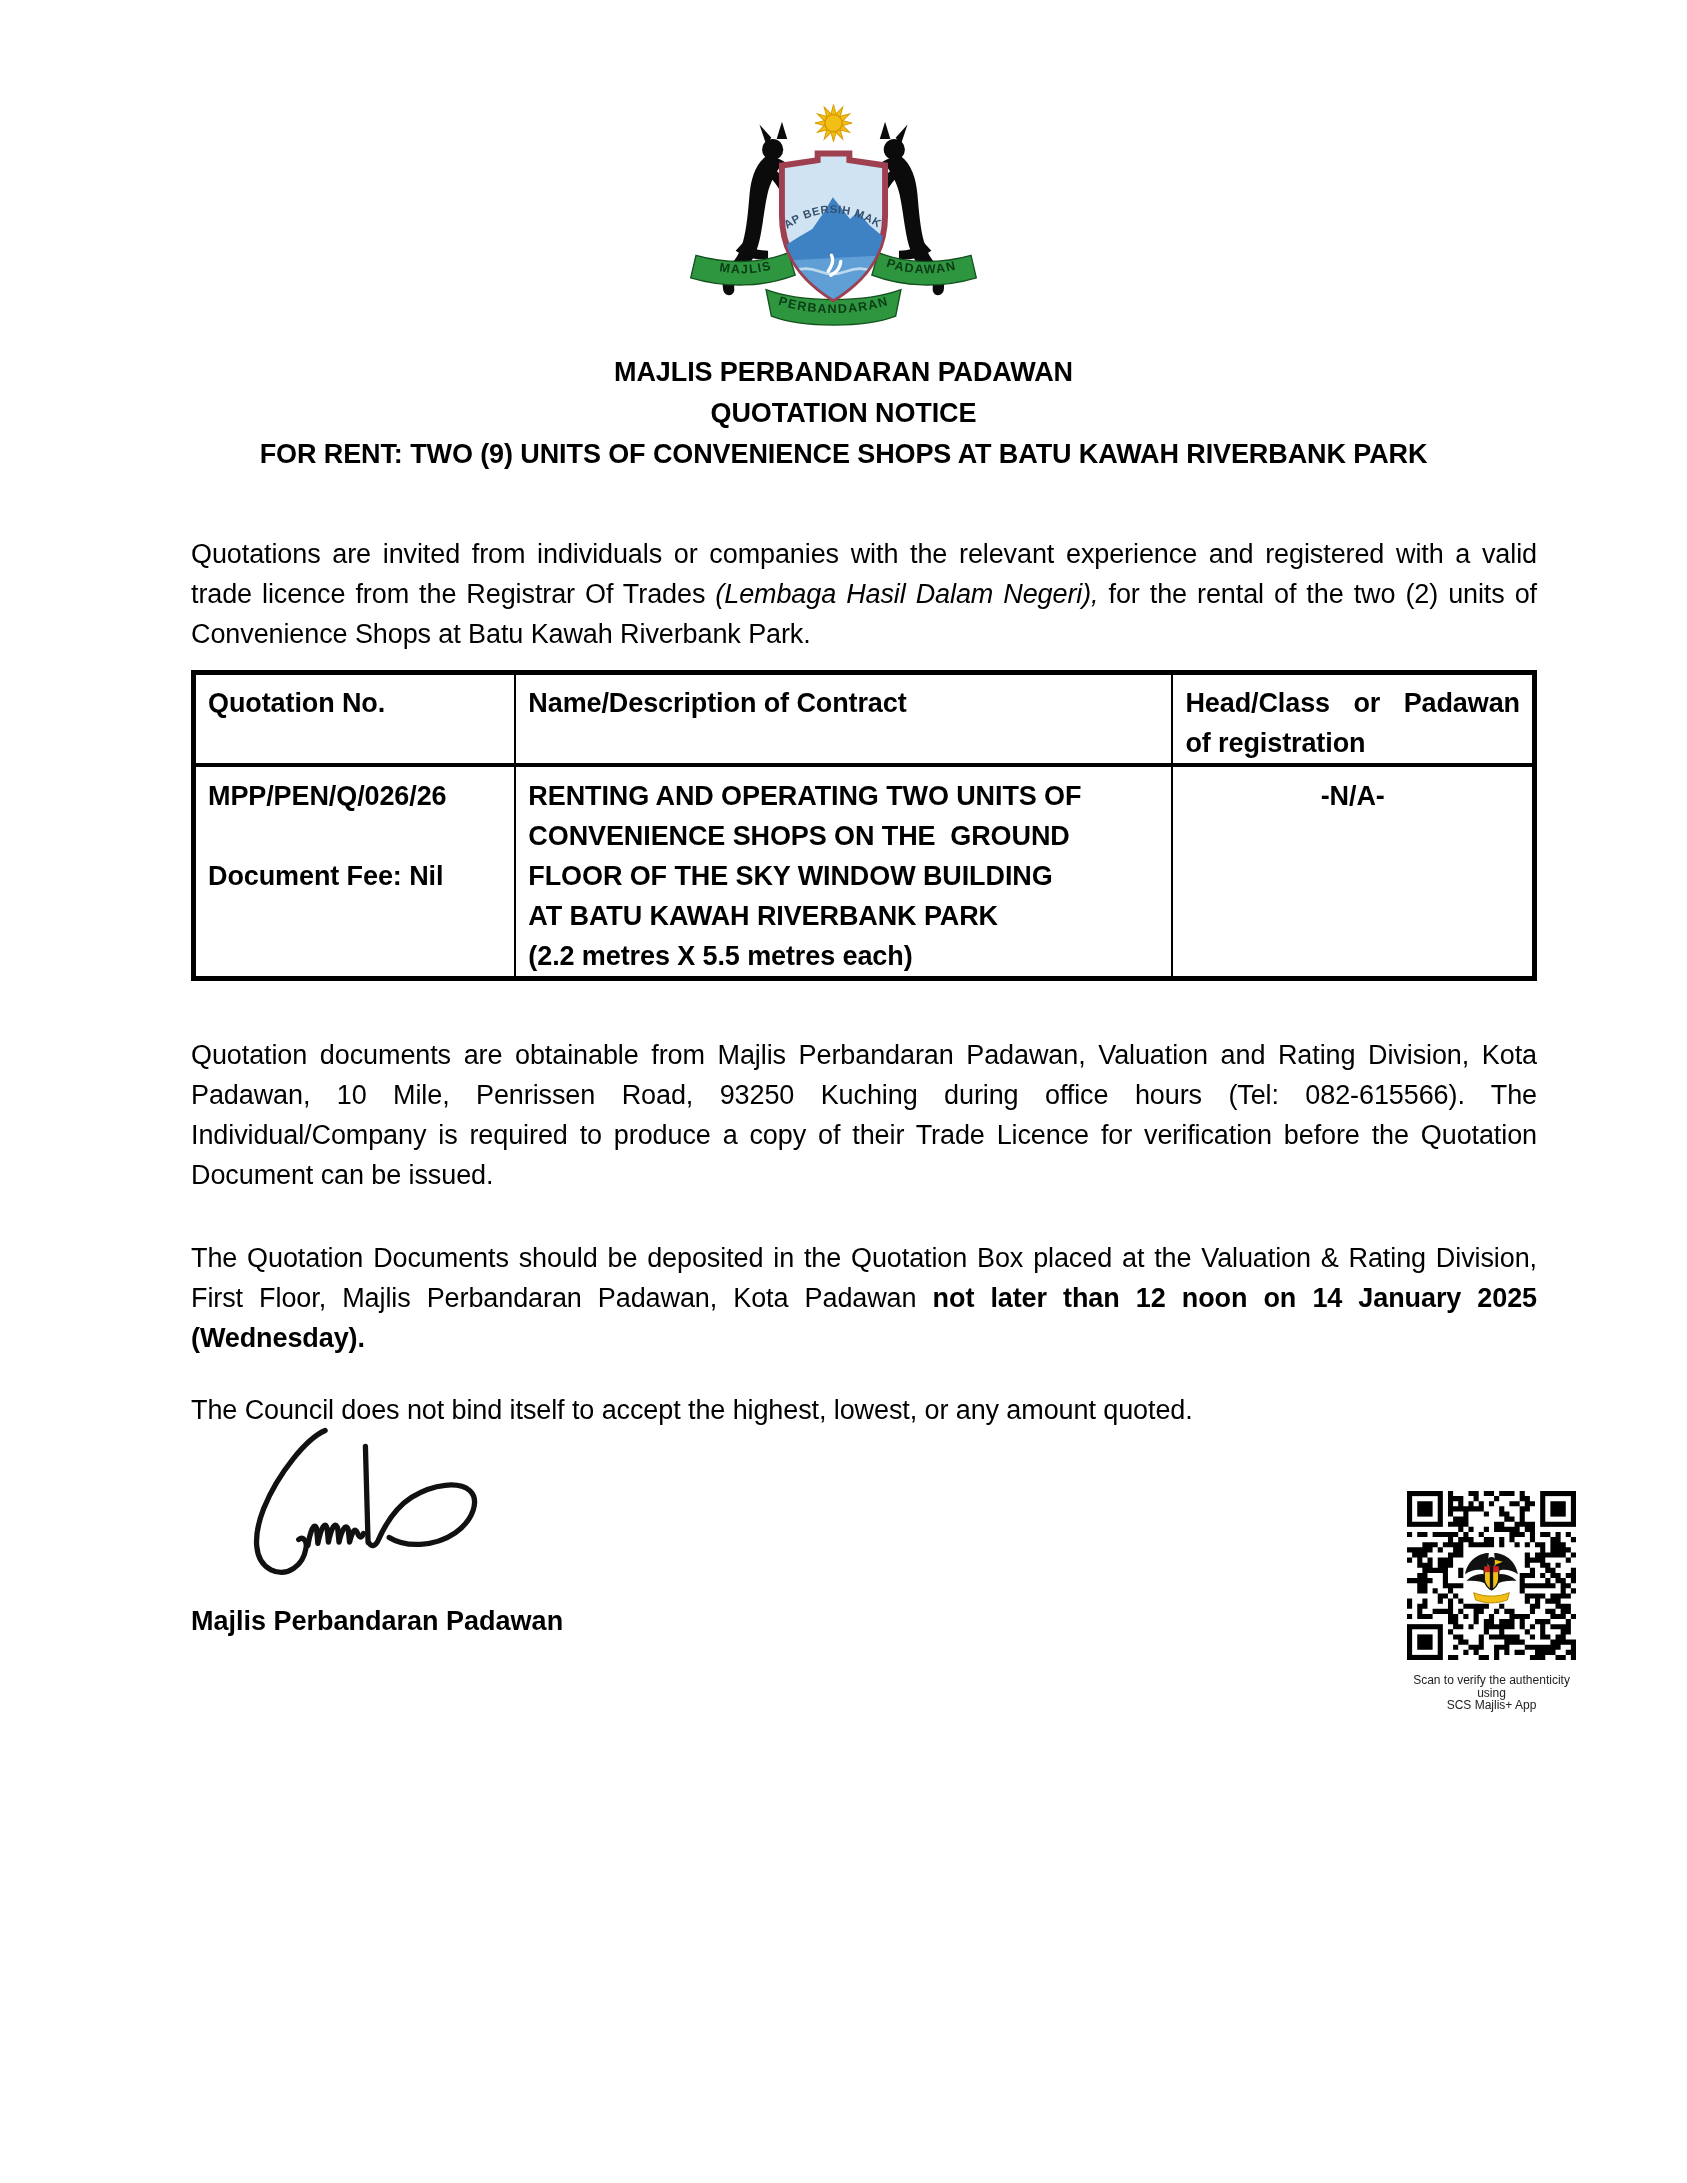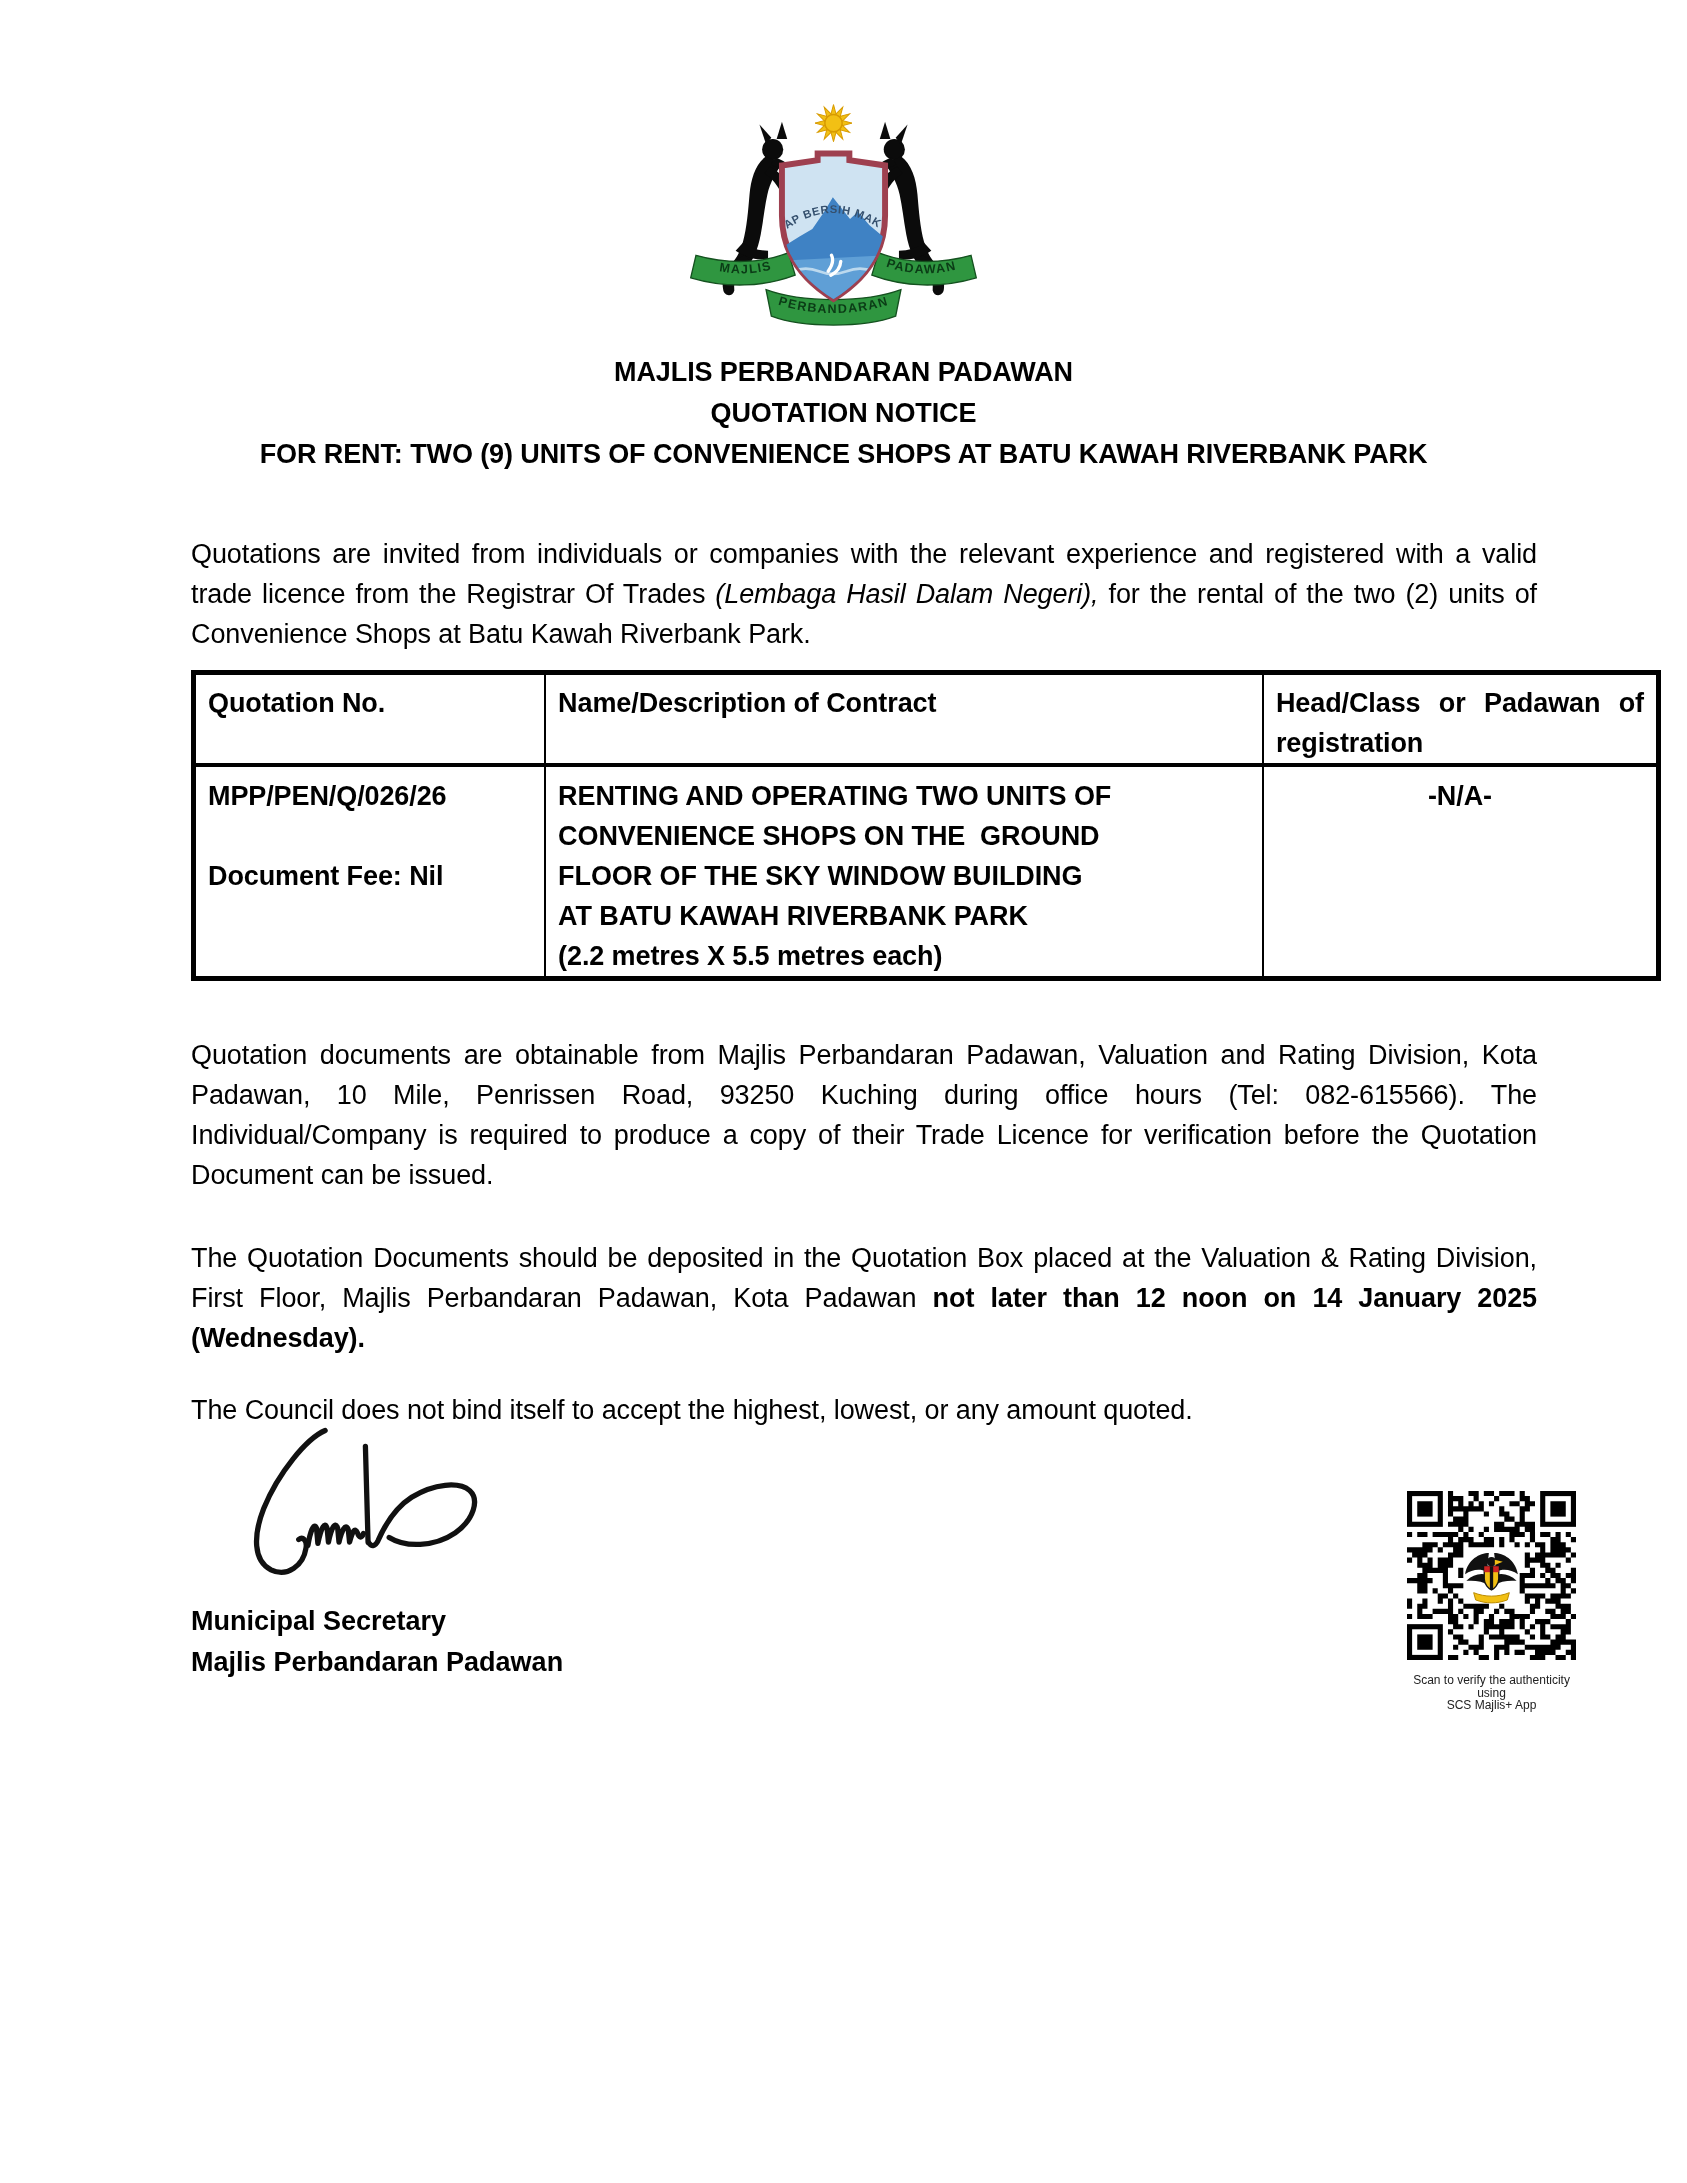--- a/index.html
+++ b/index.html
@@ -17,21 +17,21 @@
   
   .para{left:191px;width:1346px;font-size:27px;line-height:40px;letter-spacing:-0.1px;text-align:justify;}
   .para.single{text-align:left;}
   .p1{top:507px;}
   .p2{top:1008px;}
   .p3{top:1211px;}
   .p4{top:1367px;margin-top:23px;}
   .para i{}
   .para b{font-weight:bold;}
   
-  .tbl-wrap{left:191px;top:670px;width:1470px;}
+  .tbl-wrap{left:191px;top:670px;width:1346px;}
   table.qtable{border-collapse:collapse;width:100%;table-layout:fixed;border:5.3px solid #000;}
   .qtable th,.qtable td{border:2.6px solid #000;vertical-align:top;font-weight:bold;font-size:27px;line-height:40px;letter-spacing:-0.1px;text-align:left;}
   .qtable thead th{height:69px;padding:8px 12px 0 12px;border-bottom:4.6px solid #000;}
   .qtable tbody td{height:189px;padding:9.3px 12px 0 12px;}
   .col-q{width:24%;}
   .col-d{width:49%;}
   .col-c{width:27%;}
   th.justify{text-align:justify;}
   td.center{text-align:center;}
   .fee-line{margin-top:40px;}
@@ -167,21 +167,20 @@
   <svg class="abs sig-svg" width="318" height="175" viewBox="0 0 480 265">
     <g fill="none" stroke="#111" stroke-width="8" stroke-linecap="round" stroke-linejoin="round">
       <path d="M166,22 C138,34 95,86 73,140 C57,181 57,219 84,233 C109,245 133,226 137,200 C139,188 132,182 126,187"></path>
       <path d="M140,196 C143,177 149,159 153,170 L155,193 C159,174 165,157 169,170 L171,191 C175,172 181,157 185,170 L187,191 C191,174 197,161 201,172 L203,191 C207,176 211,167 215,177 C217,184 221,186 224,178"></path>
       <path d="M227,46 L231,191"></path>
       <path d="M232,192 C237,199 242,197 246,189 C256,166 272,139 297,123 C331,102 369,99 385,113 C400,127 391,157 363,177 C331,199 287,199 263,184"></path>
     </g>
   </svg>
 
   <div class="abs sig-block">
-    <div>Municipal Secretary</div>
     <div>Majlis Perbandaran Padawan</div>
   </div>
 
   <div class="abs qr-block">
     <svg id="qr-svg" width="169" height="169" viewBox="0 0 256 256">
       <rect x="0" y="0" width="256" height="256" fill="#fff"></rect>
       <g id="qr-modules">
           <path d="M62.06 0.00h7.76v7.76h-7.76zM93.09 0.00h7.76v7.76h-7.76zM100.85 0.00h7.76v7.76h-7.76zM116.36 0.00h7.76v7.76h-7.76zM124.12 0.00h7.76v7.76h-7.76zM139.64 0.00h7.76v7.76h-7.76zM147.39 0.00h7.76v7.76h-7.76zM155.15 0.00h7.76v7.76h-7.76zM170.67 0.00h7.76v7.76h-7.76zM62.06 7.76h7.76v7.76h-7.76zM69.82 7.76h7.76v7.76h-7.76zM77.58 7.76h7.76v7.76h-7.76zM100.85 7.76h7.76v7.76h-7.76zM131.88 7.76h7.76v7.76h-7.76zM170.67 7.76h7.76v7.76h-7.76zM178.42 7.76h7.76v7.76h-7.76zM62.06 15.52h7.76v7.76h-7.76zM77.58 15.52h7.76v7.76h-7.76zM93.09 15.52h7.76v7.76h-7.76zM108.61 15.52h7.76v7.76h-7.76zM124.12 15.52h7.76v7.76h-7.76zM155.15 15.52h7.76v7.76h-7.76zM162.91 15.52h7.76v7.76h-7.76zM178.42 15.52h7.76v7.76h-7.76zM186.18 15.52h7.76v7.76h-7.76zM62.06 23.27h7.76v7.76h-7.76zM69.82 23.27h7.76v7.76h-7.76zM77.58 23.27h7.76v7.76h-7.76zM85.33 23.27h7.76v7.76h-7.76zM93.09 23.27h7.76v7.76h-7.76zM100.85 23.27h7.76v7.76h-7.76zM108.61 23.27h7.76v7.76h-7.76zM139.64 23.27h7.76v7.76h-7.76zM170.67 23.27h7.76v7.76h-7.76zM178.42 23.27h7.76v7.76h-7.76zM62.06 31.03h7.76v7.76h-7.76zM85.33 31.03h7.76v7.76h-7.76zM116.36 31.03h7.76v7.76h-7.76zM139.64 31.03h7.76v7.76h-7.76zM147.39 31.03h7.76v7.76h-7.76zM170.67 31.03h7.76v7.76h-7.76zM69.82 38.79h7.76v7.76h-7.76zM77.58 38.79h7.76v7.76h-7.76zM85.33 38.79h7.76v7.76h-7.76zM147.39 38.79h7.76v7.76h-7.76zM155.15 38.79h7.76v7.76h-7.76zM170.67 38.79h7.76v7.76h-7.76zM62.06 46.55h7.76v7.76h-7.76zM69.82 46.55h7.76v7.76h-7.76zM77.58 46.55h7.76v7.76h-7.76zM85.33 46.55h7.76v7.76h-7.76zM131.88 46.55h7.76v7.76h-7.76zM139.64 46.55h7.76v7.76h-7.76zM162.91 46.55h7.76v7.76h-7.76zM170.67 46.55h7.76v7.76h-7.76zM178.42 46.55h7.76v7.76h-7.76zM186.18 46.55h7.76v7.76h-7.76zM77.58 54.30h7.76v7.76h-7.76zM93.09 54.30h7.76v7.76h-7.76zM116.36 54.30h7.76v7.76h-7.76zM131.88 54.30h7.76v7.76h-7.76zM139.64 54.30h7.76v7.76h-7.76zM147.39 54.30h7.76v7.76h-7.76zM155.15 54.30h7.76v7.76h-7.76zM162.91 54.30h7.76v7.76h-7.76zM178.42 54.30h7.76v7.76h-7.76zM186.18 54.30h7.76v7.76h-7.76zM0.00 62.06h7.76v7.76h-7.76zM15.52 62.06h7.76v7.76h-7.76zM23.27 62.06h7.76v7.76h-7.76zM38.79 62.06h7.76v7.76h-7.76zM46.55 62.06h7.76v7.76h-7.76zM54.30 62.06h7.76v7.76h-7.76zM62.06 62.06h7.76v7.76h-7.76zM69.82 62.06h7.76v7.76h-7.76zM85.33 62.06h7.76v7.76h-7.76zM108.61 62.06h7.76v7.76h-7.76zM155.15 62.06h7.76v7.76h-7.76zM162.91 62.06h7.76v7.76h-7.76zM170.67 62.06h7.76v7.76h-7.76zM186.18 62.06h7.76v7.76h-7.76zM201.70 62.06h7.76v7.76h-7.76zM209.45 62.06h7.76v7.76h-7.76zM224.97 62.06h7.76v7.76h-7.76zM240.48 62.06h7.76v7.76h-7.76zM62.06 69.82h7.76v7.76h-7.76zM77.58 69.82h7.76v7.76h-7.76zM85.33 69.82h7.76v7.76h-7.76zM93.09 69.82h7.76v7.76h-7.76zM116.36 69.82h7.76v7.76h-7.76zM124.12 69.82h7.76v7.76h-7.76zM139.64 69.82h7.76v7.76h-7.76zM155.15 69.82h7.76v7.76h-7.76zM186.18 69.82h7.76v7.76h-7.76zM217.21 69.82h7.76v7.76h-7.76zM224.97 69.82h7.76v7.76h-7.76zM248.24 69.82h7.76v7.76h-7.76zM23.27 77.58h7.76v7.76h-7.76zM31.03 77.58h7.76v7.76h-7.76zM38.79 77.58h7.76v7.76h-7.76zM54.30 77.58h7.76v7.76h-7.76zM62.06 77.58h7.76v7.76h-7.76zM69.82 77.58h7.76v7.76h-7.76zM77.58 77.58h7.76v7.76h-7.76zM93.09 77.58h7.76v7.76h-7.76zM100.85 77.58h7.76v7.76h-7.76zM108.61 77.58h7.76v7.76h-7.76zM116.36 77.58h7.76v7.76h-7.76zM124.12 77.58h7.76v7.76h-7.76zM139.64 77.58h7.76v7.76h-7.76zM162.91 77.58h7.76v7.76h-7.76zM178.42 77.58h7.76v7.76h-7.76zM193.94 77.58h7.76v7.76h-7.76zM201.70 77.58h7.76v7.76h-7.76zM217.21 77.58h7.76v7.76h-7.76zM224.97 77.58h7.76v7.76h-7.76zM232.73 77.58h7.76v7.76h-7.76zM0.00 85.33h7.76v7.76h-7.76zM7.76 85.33h7.76v7.76h-7.76zM15.52 85.33h7.76v7.76h-7.76zM23.27 85.33h7.76v7.76h-7.76zM31.03 85.33h7.76v7.76h-7.76zM46.55 85.33h7.76v7.76h-7.76zM69.82 85.33h7.76v7.76h-7.76zM77.58 85.33h7.76v7.76h-7.76zM201.70 85.33h7.76v7.76h-7.76zM217.21 85.33h7.76v7.76h-7.76zM224.97 85.33h7.76v7.76h-7.76zM232.73 85.33h7.76v7.76h-7.76zM240.48 85.33h7.76v7.76h-7.76zM7.76 93.09h7.76v7.76h-7.76zM15.52 93.09h7.76v7.76h-7.76zM23.27 93.09h7.76v7.76h-7.76zM62.06 93.09h7.76v7.76h-7.76zM69.82 93.09h7.76v7.76h-7.76zM77.58 93.09h7.76v7.76h-7.76zM178.42 93.09h7.76v7.76h-7.76zM193.94 93.09h7.76v7.76h-7.76zM201.70 93.09h7.76v7.76h-7.76zM209.45 93.09h7.76v7.76h-7.76zM217.21 93.09h7.76v7.76h-7.76zM224.97 93.09h7.76v7.76h-7.76zM232.73 93.09h7.76v7.76h-7.76zM248.24 93.09h7.76v7.76h-7.76zM0.00 100.85h7.76v7.76h-7.76zM15.52 100.85h7.76v7.76h-7.76zM31.03 100.85h7.76v7.76h-7.76zM46.55 100.85h7.76v7.76h-7.76zM54.30 100.85h7.76v7.76h-7.76zM62.06 100.85h7.76v7.76h-7.76zM178.42 100.85h7.76v7.76h-7.76zM186.18 100.85h7.76v7.76h-7.76zM193.94 100.85h7.76v7.76h-7.76zM201.70 100.85h7.76v7.76h-7.76zM240.48 100.85h7.76v7.76h-7.76zM15.52 108.61h7.76v7.76h-7.76zM23.27 108.61h7.76v7.76h-7.76zM31.03 108.61h7.76v7.76h-7.76zM46.55 108.61h7.76v7.76h-7.76zM54.30 108.61h7.76v7.76h-7.76zM62.06 108.61h7.76v7.76h-7.76zM178.42 108.61h7.76v7.76h-7.76zM201.70 108.61h7.76v7.76h-7.76zM209.45 108.61h7.76v7.76h-7.76zM224.97 108.61h7.76v7.76h-7.76zM23.27 116.36h7.76v7.76h-7.76zM31.03 116.36h7.76v7.76h-7.76zM38.79 116.36h7.76v7.76h-7.76zM46.55 116.36h7.76v7.76h-7.76zM54.30 116.36h7.76v7.76h-7.76zM77.58 116.36h7.76v7.76h-7.76zM186.18 116.36h7.76v7.76h-7.76zM209.45 116.36h7.76v7.76h-7.76zM217.21 116.36h7.76v7.76h-7.76zM248.24 116.36h7.76v7.76h-7.76zM15.52 124.12h7.76v7.76h-7.76zM23.27 124.12h7.76v7.76h-7.76zM54.30 124.12h7.76v7.76h-7.76zM77.58 124.12h7.76v7.76h-7.76zM170.67 124.12h7.76v7.76h-7.76zM178.42 124.12h7.76v7.76h-7.76zM186.18 124.12h7.76v7.76h-7.76zM201.70 124.12h7.76v7.76h-7.76zM217.21 124.12h7.76v7.76h-7.76zM224.97 124.12h7.76v7.76h-7.76zM240.48 124.12h7.76v7.76h-7.76zM248.24 124.12h7.76v7.76h-7.76zM0.00 131.88h7.76v7.76h-7.76zM7.76 131.88h7.76v7.76h-7.76zM15.52 131.88h7.76v7.76h-7.76zM23.27 131.88h7.76v7.76h-7.76zM31.03 131.88h7.76v7.76h-7.76zM54.30 131.88h7.76v7.76h-7.76zM170.67 131.88h7.76v7.76h-7.76zM209.45 131.88h7.76v7.76h-7.76zM224.97 131.88h7.76v7.76h-7.76zM232.73 131.88h7.76v7.76h-7.76zM248.24 131.88h7.76v7.76h-7.76zM15.52 139.64h7.76v7.76h-7.76zM23.27 139.64h7.76v7.76h-7.76zM54.30 139.64h7.76v7.76h-7.76zM62.06 139.64h7.76v7.76h-7.76zM69.82 139.64h7.76v7.76h-7.76zM77.58 139.64h7.76v7.76h-7.76zM170.67 139.64h7.76v7.76h-7.76zM178.42 139.64h7.76v7.76h-7.76zM186.18 139.64h7.76v7.76h-7.76zM193.94 139.64h7.76v7.76h-7.76zM201.70 139.64h7.76v7.76h-7.76zM209.45 139.64h7.76v7.76h-7.76zM217.21 139.64h7.76v7.76h-7.76zM232.73 139.64h7.76v7.76h-7.76zM240.48 139.64h7.76v7.76h-7.76zM15.52 147.39h7.76v7.76h-7.76zM23.27 147.39h7.76v7.76h-7.76zM38.79 147.39h7.76v7.76h-7.76zM62.06 147.39h7.76v7.76h-7.76zM170.67 147.39h7.76v7.76h-7.76zM232.73 147.39h7.76v7.76h-7.76zM248.24 147.39h7.76v7.76h-7.76zM46.55 155.15h7.76v7.76h-7.76zM54.30 155.15h7.76v7.76h-7.76zM69.82 155.15h7.76v7.76h-7.76zM178.42 155.15h7.76v7.76h-7.76zM186.18 155.15h7.76v7.76h-7.76zM193.94 155.15h7.76v7.76h-7.76zM201.70 155.15h7.76v7.76h-7.76zM217.21 155.15h7.76v7.76h-7.76zM224.97 155.15h7.76v7.76h-7.76zM232.73 155.15h7.76v7.76h-7.76zM240.48 155.15h7.76v7.76h-7.76zM0.00 162.91h7.76v7.76h-7.76zM23.27 162.91h7.76v7.76h-7.76zM46.55 162.91h7.76v7.76h-7.76zM62.06 162.91h7.76v7.76h-7.76zM77.58 162.91h7.76v7.76h-7.76zM178.42 162.91h7.76v7.76h-7.76zM193.94 162.91h7.76v7.76h-7.76zM209.45 162.91h7.76v7.76h-7.76zM217.21 162.91h7.76v7.76h-7.76zM224.97 162.91h7.76v7.76h-7.76zM0.00 170.67h7.76v7.76h-7.76zM15.52 170.67h7.76v7.76h-7.76zM23.27 170.67h7.76v7.76h-7.76zM62.06 170.67h7.76v7.76h-7.76zM85.33 170.67h7.76v7.76h-7.76zM93.09 170.67h7.76v7.76h-7.76zM100.85 170.67h7.76v7.76h-7.76zM108.61 170.67h7.76v7.76h-7.76zM116.36 170.67h7.76v7.76h-7.76zM139.64 170.67h7.76v7.76h-7.76zM186.18 170.67h7.76v7.76h-7.76zM193.94 170.67h7.76v7.76h-7.76zM224.97 170.67h7.76v7.76h-7.76zM232.73 170.67h7.76v7.76h-7.76zM240.48 170.67h7.76v7.76h-7.76zM15.52 178.42h7.76v7.76h-7.76zM38.79 178.42h7.76v7.76h-7.76zM46.55 178.42h7.76v7.76h-7.76zM54.30 178.42h7.76v7.76h-7.76zM62.06 178.42h7.76v7.76h-7.76zM77.58 178.42h7.76v7.76h-7.76zM100.85 178.42h7.76v7.76h-7.76zM108.61 178.42h7.76v7.76h-7.76zM131.88 178.42h7.76v7.76h-7.76zM147.39 178.42h7.76v7.76h-7.76zM155.15 178.42h7.76v7.76h-7.76zM186.18 178.42h7.76v7.76h-7.76zM209.45 178.42h7.76v7.76h-7.76zM217.21 178.42h7.76v7.76h-7.76zM232.73 178.42h7.76v7.76h-7.76zM240.48 178.42h7.76v7.76h-7.76zM0.00 186.18h7.76v7.76h-7.76zM15.52 186.18h7.76v7.76h-7.76zM23.27 186.18h7.76v7.76h-7.76zM31.03 186.18h7.76v7.76h-7.76zM62.06 186.18h7.76v7.76h-7.76zM69.82 186.18h7.76v7.76h-7.76zM85.33 186.18h7.76v7.76h-7.76zM100.85 186.18h7.76v7.76h-7.76zM124.12 186.18h7.76v7.76h-7.76zM155.15 186.18h7.76v7.76h-7.76zM162.91 186.18h7.76v7.76h-7.76zM170.67 186.18h7.76v7.76h-7.76zM178.42 186.18h7.76v7.76h-7.76zM217.21 186.18h7.76v7.76h-7.76zM224.97 186.18h7.76v7.76h-7.76zM232.73 186.18h7.76v7.76h-7.76zM248.24 186.18h7.76v7.76h-7.76zM62.06 193.94h7.76v7.76h-7.76zM69.82 193.94h7.76v7.76h-7.76zM100.85 193.94h7.76v7.76h-7.76zM116.36 193.94h7.76v7.76h-7.76zM124.12 193.94h7.76v7.76h-7.76zM139.64 193.94h7.76v7.76h-7.76zM147.39 193.94h7.76v7.76h-7.76zM155.15 193.94h7.76v7.76h-7.76zM170.67 193.94h7.76v7.76h-7.76zM193.94 193.94h7.76v7.76h-7.76zM201.70 193.94h7.76v7.76h-7.76zM209.45 193.94h7.76v7.76h-7.76zM240.48 193.94h7.76v7.76h-7.76zM69.82 201.70h7.76v7.76h-7.76zM77.58 201.70h7.76v7.76h-7.76zM93.09 201.70h7.76v7.76h-7.76zM116.36 201.70h7.76v7.76h-7.76zM124.12 201.70h7.76v7.76h-7.76zM131.88 201.70h7.76v7.76h-7.76zM139.64 201.70h7.76v7.76h-7.76zM147.39 201.70h7.76v7.76h-7.76zM155.15 201.70h7.76v7.76h-7.76zM170.67 201.70h7.76v7.76h-7.76zM186.18 201.70h7.76v7.76h-7.76zM201.70 201.70h7.76v7.76h-7.76zM217.21 201.70h7.76v7.76h-7.76zM224.97 201.70h7.76v7.76h-7.76zM232.73 201.70h7.76v7.76h-7.76zM240.48 201.70h7.76v7.76h-7.76zM62.06 209.45h7.76v7.76h-7.76zM116.36 209.45h7.76v7.76h-7.76zM139.64 209.45h7.76v7.76h-7.76zM178.42 209.45h7.76v7.76h-7.76zM201.70 209.45h7.76v7.76h-7.76zM232.73 209.45h7.76v7.76h-7.76zM240.48 209.45h7.76v7.76h-7.76zM69.82 217.21h7.76v7.76h-7.76zM77.58 217.21h7.76v7.76h-7.76zM108.61 217.21h7.76v7.76h-7.76zM124.12 217.21h7.76v7.76h-7.76zM131.88 217.21h7.76v7.76h-7.76zM139.64 217.21h7.76v7.76h-7.76zM147.39 217.21h7.76v7.76h-7.76zM155.15 217.21h7.76v7.76h-7.76zM162.91 217.21h7.76v7.76h-7.76zM186.18 217.21h7.76v7.76h-7.76zM201.70 217.21h7.76v7.76h-7.76zM209.45 217.21h7.76v7.76h-7.76zM224.97 217.21h7.76v7.76h-7.76zM232.73 217.21h7.76v7.76h-7.76zM77.58 224.97h7.76v7.76h-7.76zM85.33 224.97h7.76v7.76h-7.76zM108.61 224.97h7.76v7.76h-7.76zM147.39 224.97h7.76v7.76h-7.76zM155.15 224.97h7.76v7.76h-7.76zM162.91 224.97h7.76v7.76h-7.76zM170.67 224.97h7.76v7.76h-7.76zM217.21 224.97h7.76v7.76h-7.76zM224.97 224.97h7.76v7.76h-7.76zM232.73 224.97h7.76v7.76h-7.76zM240.48 224.97h7.76v7.76h-7.76zM248.24 224.97h7.76v7.76h-7.76zM69.82 232.73h7.76v7.76h-7.76zM93.09 232.73h7.76v7.76h-7.76zM100.85 232.73h7.76v7.76h-7.76zM108.61 232.73h7.76v7.76h-7.76zM131.88 232.73h7.76v7.76h-7.76zM139.64 232.73h7.76v7.76h-7.76zM147.39 232.73h7.76v7.76h-7.76zM178.42 232.73h7.76v7.76h-7.76zM186.18 232.73h7.76v7.76h-7.76zM193.94 232.73h7.76v7.76h-7.76zM201.70 232.73h7.76v7.76h-7.76zM209.45 232.73h7.76v7.76h-7.76zM217.21 232.73h7.76v7.76h-7.76zM224.97 232.73h7.76v7.76h-7.76zM248.24 232.73h7.76v7.76h-7.76zM85.33 240.48h7.76v7.76h-7.76zM100.85 240.48h7.76v7.76h-7.76zM131.88 240.48h7.76v7.76h-7.76zM147.39 240.48h7.76v7.76h-7.76zM162.91 240.48h7.76v7.76h-7.76zM170.67 240.48h7.76v7.76h-7.76zM193.94 240.48h7.76v7.76h-7.76zM201.70 240.48h7.76v7.76h-7.76zM209.45 240.48h7.76v7.76h-7.76zM217.21 240.48h7.76v7.76h-7.76zM240.48 240.48h7.76v7.76h-7.76zM248.24 240.48h7.76v7.76h-7.76zM62.06 248.24h7.76v7.76h-7.76zM69.82 248.24h7.76v7.76h-7.76zM108.61 248.24h7.76v7.76h-7.76zM116.36 248.24h7.76v7.76h-7.76zM131.88 248.24h7.76v7.76h-7.76zM186.18 248.24h7.76v7.76h-7.76zM193.94 248.24h7.76v7.76h-7.76zM201.70 248.24h7.76v7.76h-7.76zM224.97 248.24h7.76v7.76h-7.76zM232.73 248.24h7.76v7.76h-7.76zM248.24 248.24h7.76v7.76h-7.76z" fill="#000"></path>
           <rect x="0" y="0" width="54.303030303030305" height="54.303030303030305" fill="#000"></rect>
           <rect x="7.757575757575758" y="7.757575757575758" width="38.78787878787879" height="38.78787878787879" fill="#fff"></rect>

